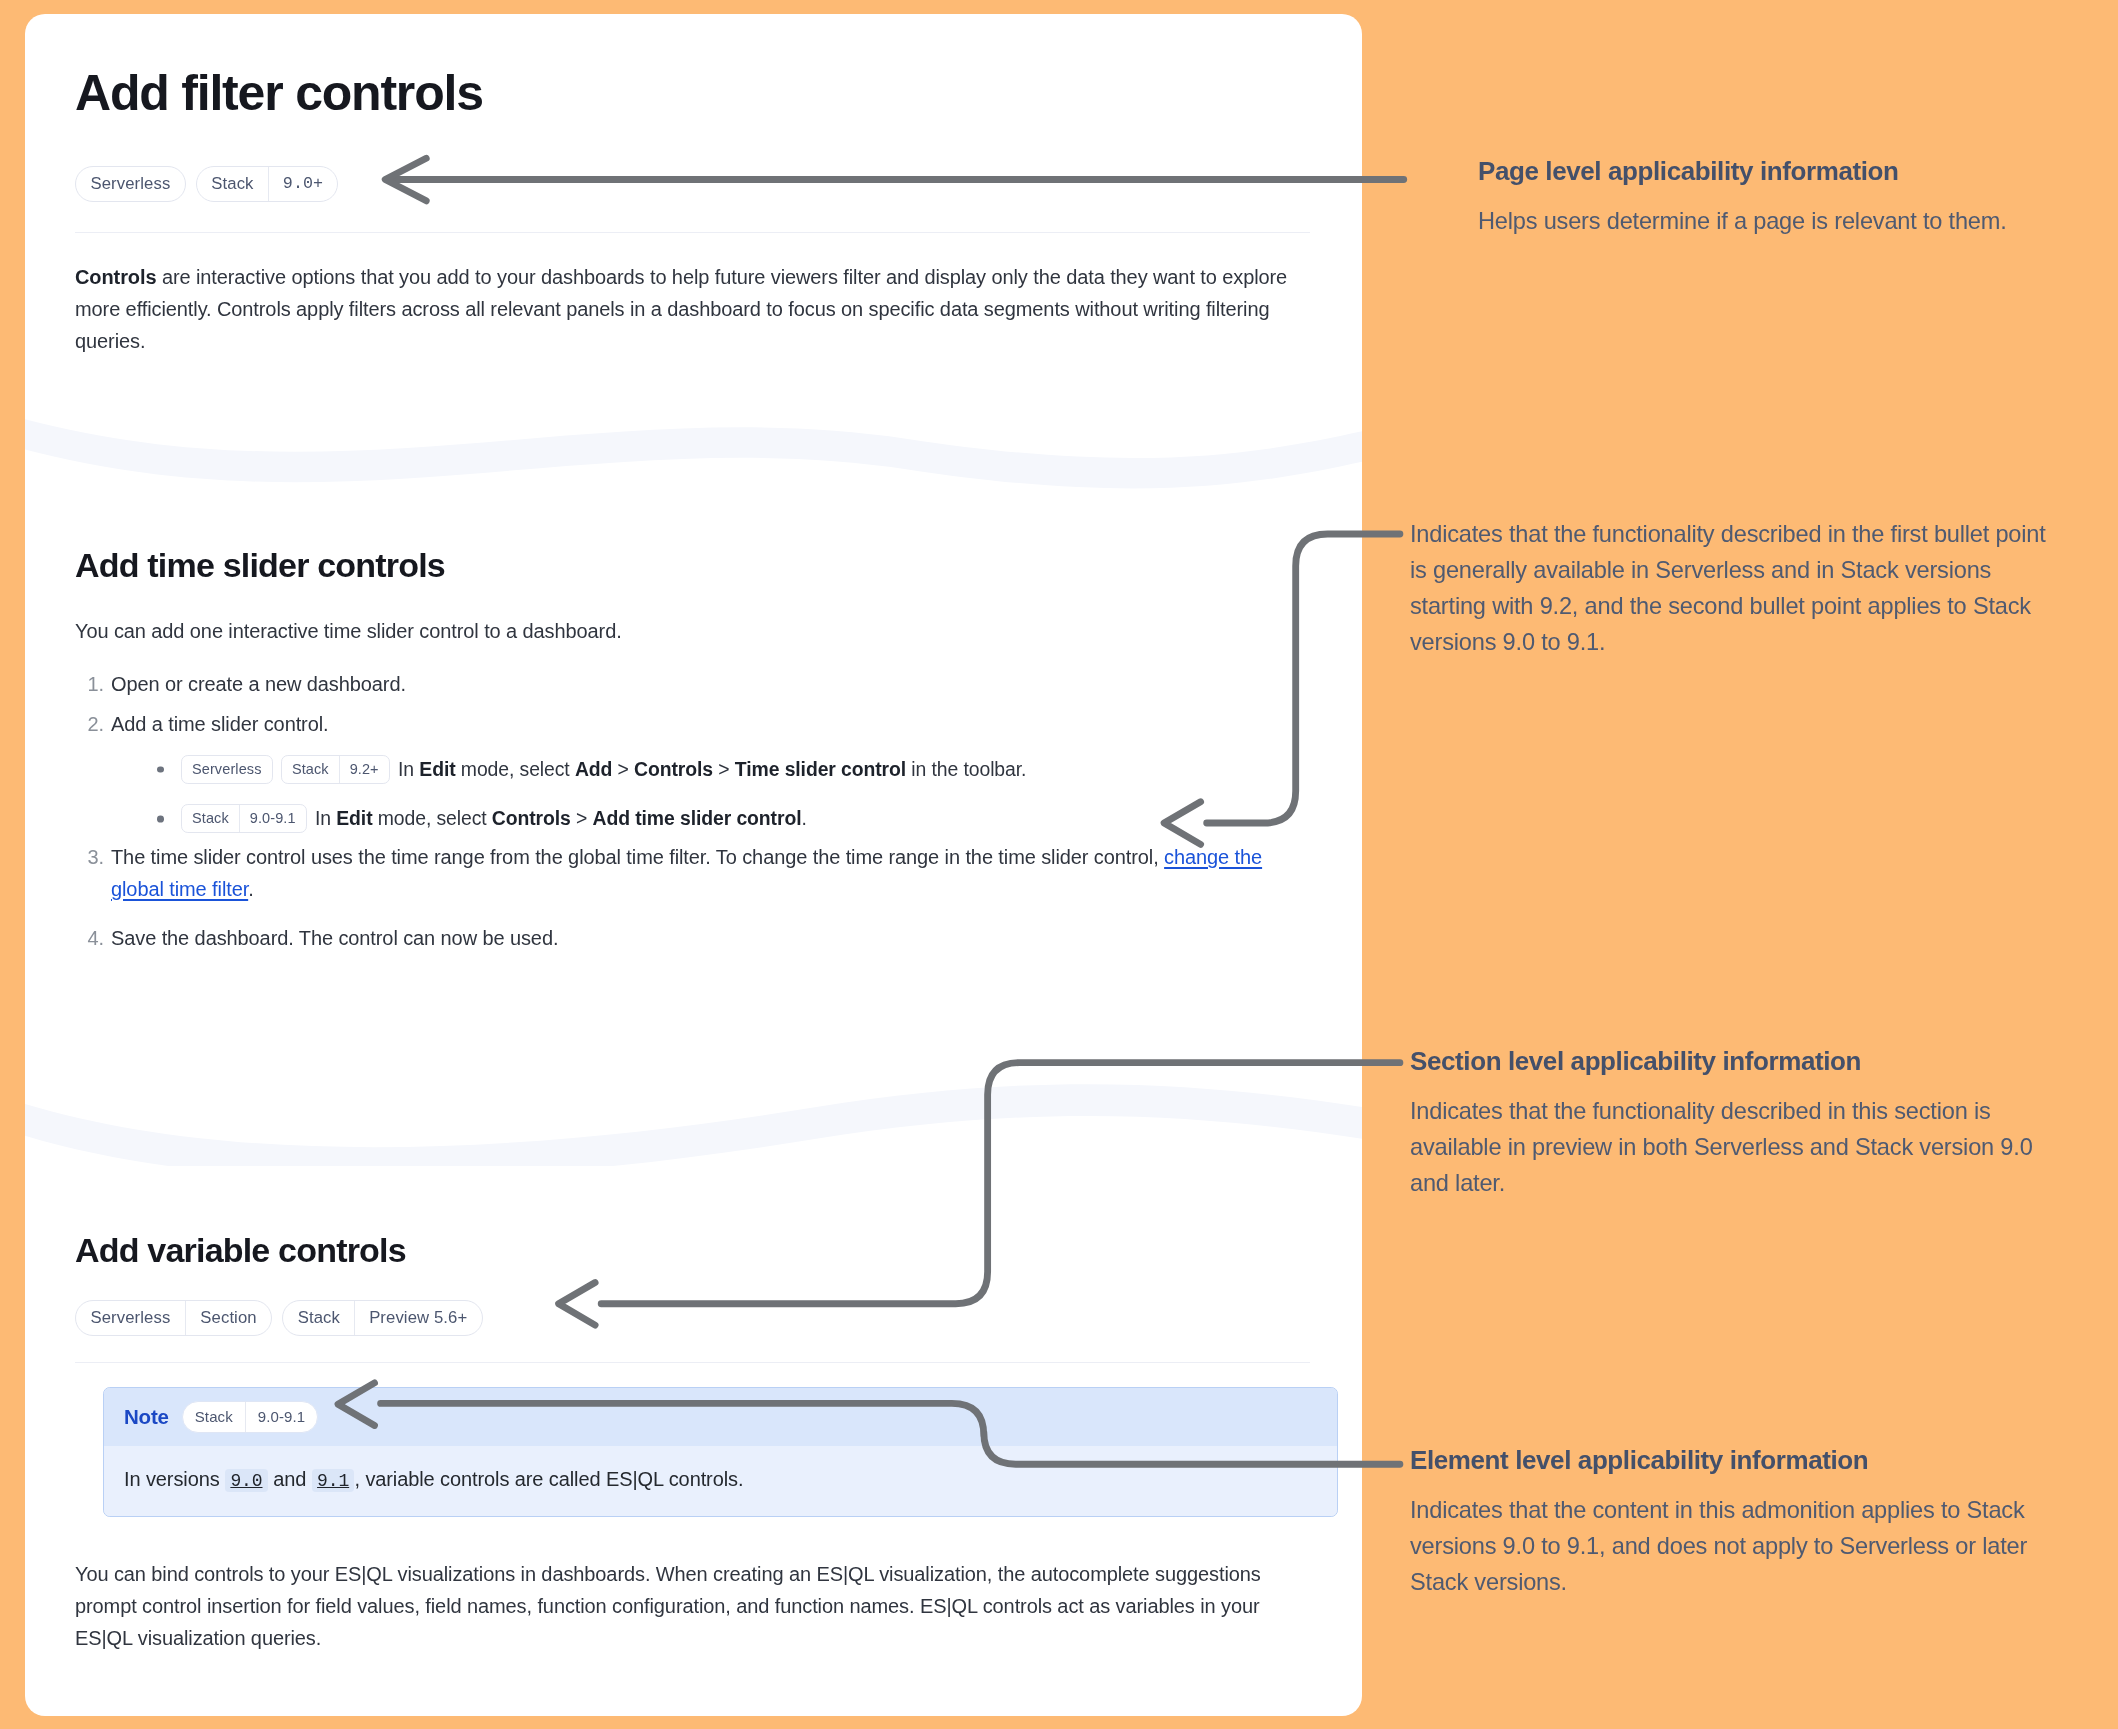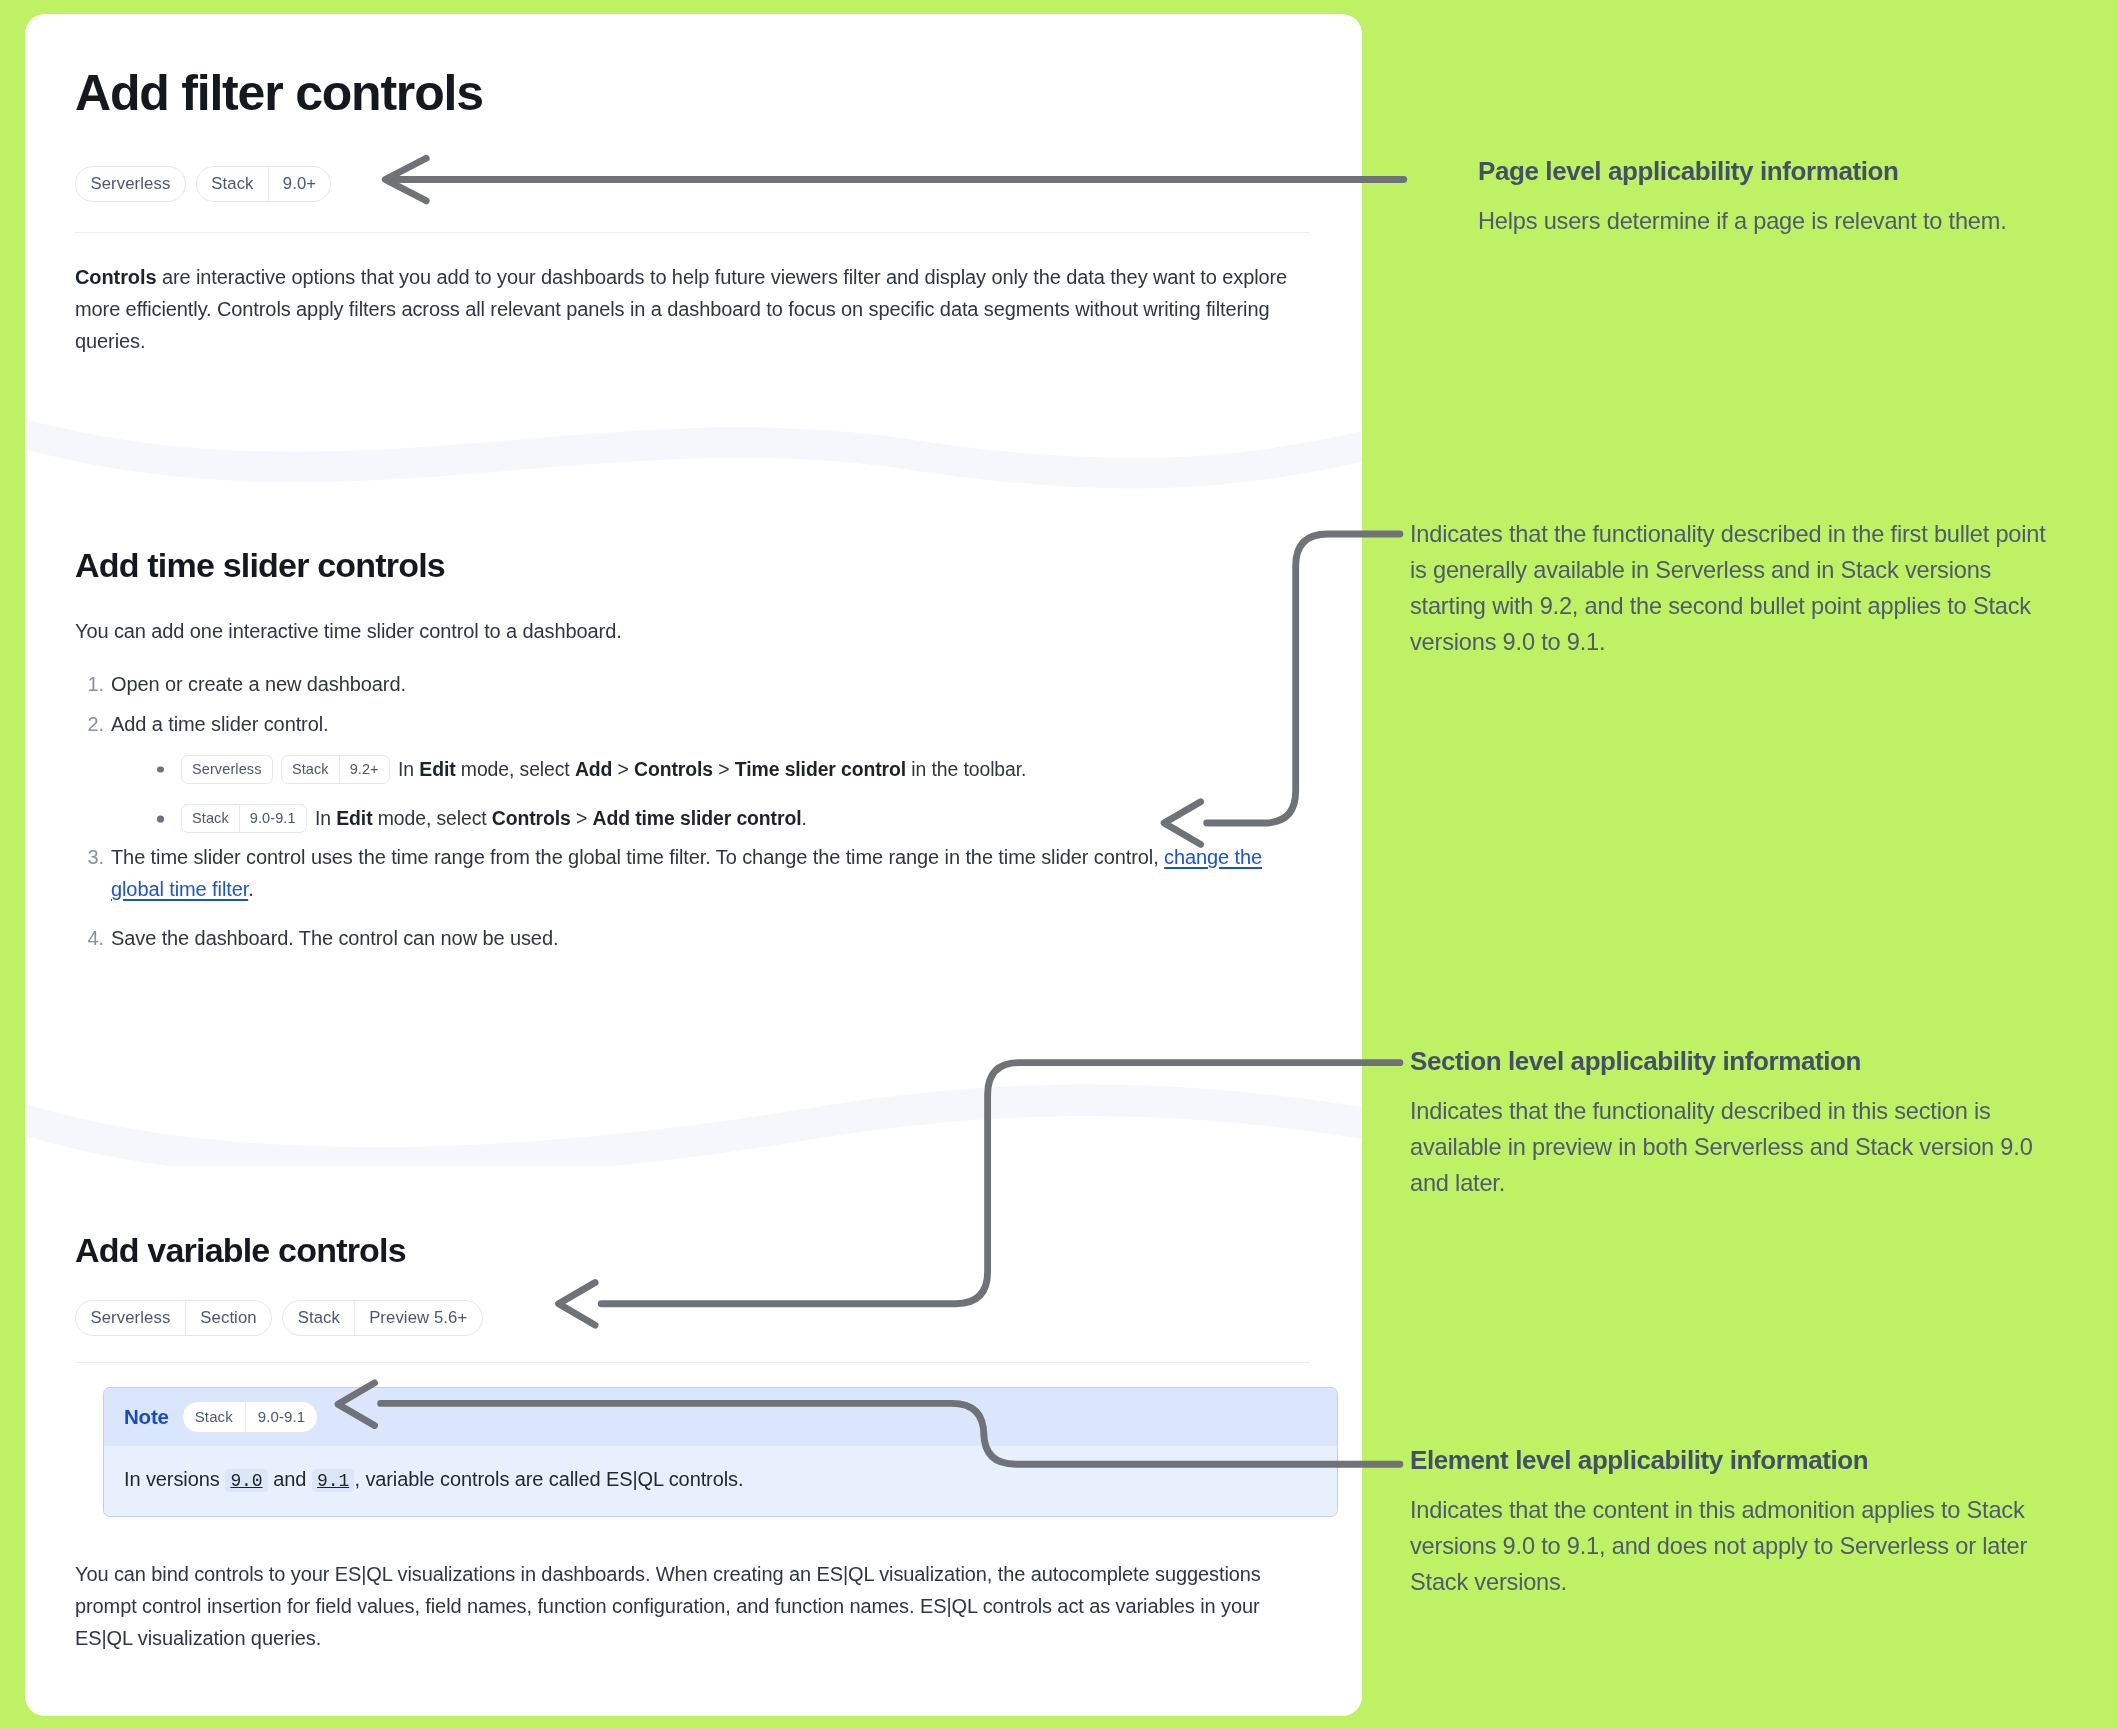--- a/index.html
+++ b/index.html
@@ -9,21 +9,21 @@
     height: 1729px;
     background: #f7f8fc;
     font-family: "Liberation Sans", sans-serif;
     -webkit-font-smoothing: antialiased;
   }
 
   #root {
     position: relative;
     width: 2119px;
     height: 1729px;
-    background: #bef264;
+    background: #fdba74;
     overflow: hidden;
   }
 
   
   .doc-panel {
     position: absolute;
     left: 25px;
     top: 13.7px;
     width: 1337px;
     height: 1702px;
@@ -73,21 +73,21 @@
   .badge .seg {
     display: flex;
     align-items: center;
     padding: 0 14.5px;
     font-size: 16.7px;
     color: #4c566f;
     white-space: nowrap;
     letter-spacing: 0.1px;
   }
   .badge .seg + .seg { border-left: 1.2px solid #e6e9f1; }
-  .badge .seg.ver { padding: 0 13.7px; }
+  .badge .seg.ver { padding: 0 13.7px; font-family: Liberation Mono, monospace; }
   .badge .seg.pv-ver { padding-left: 13.7px; padding-right: 14.5px; }
 
   
   .badge.sm { height: 29px; border-width: 1.1px; border-radius: 6.8px; }
   .badge.sm .seg { font-size: 14.5px; padding: 0 10px; }
   .badge.sm .seg + .seg { border-left: 1.1px solid #e6e9f1; }
 
   
   .badge.note-pill { height: 32px; border-color: #dfe6f5; background:#fff; }
   .badge.note-pill .seg { font-size: 15px; padding: 0 12px; color:#4c566f; }

